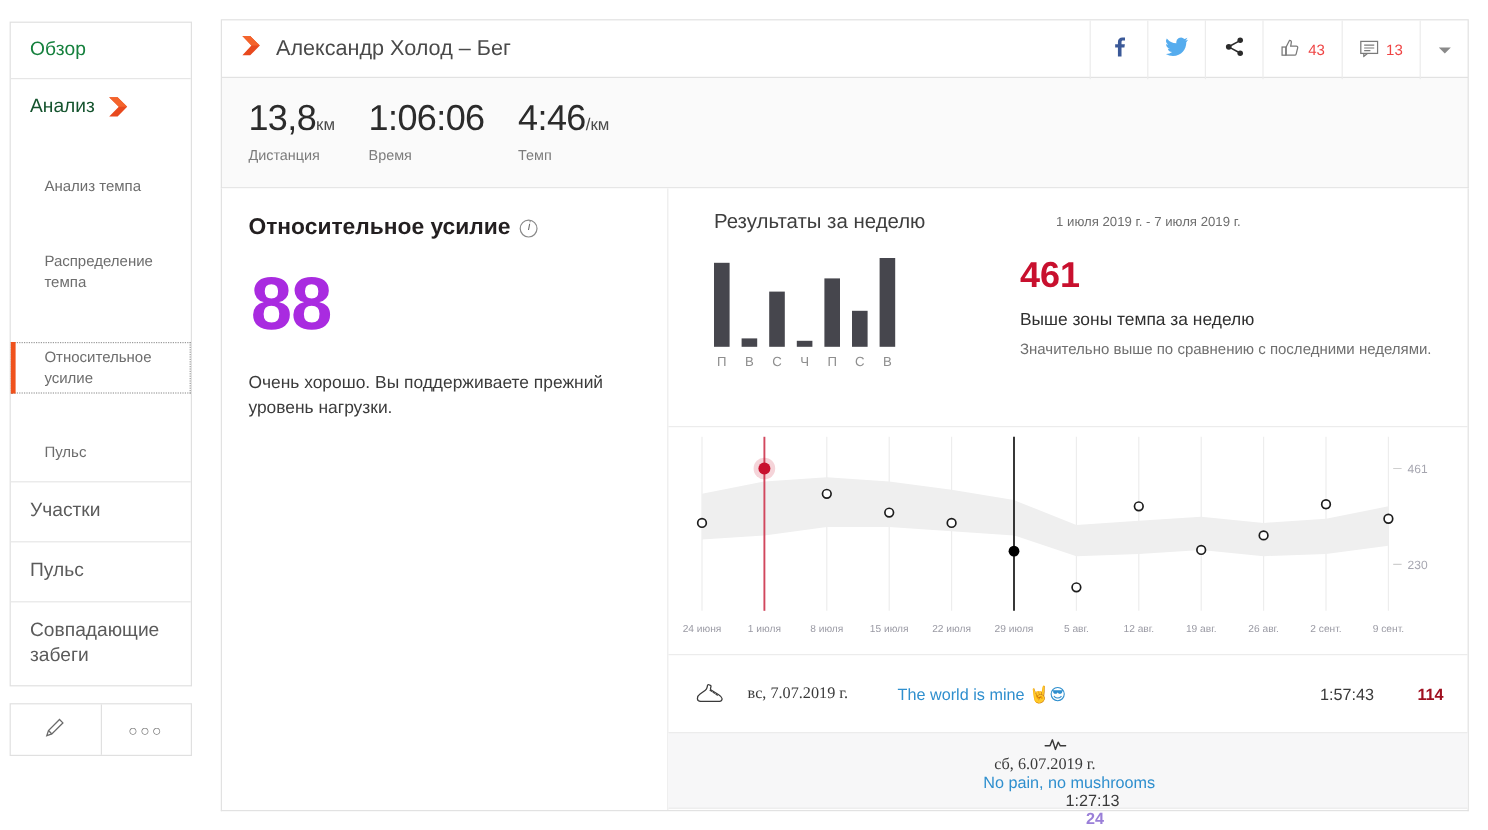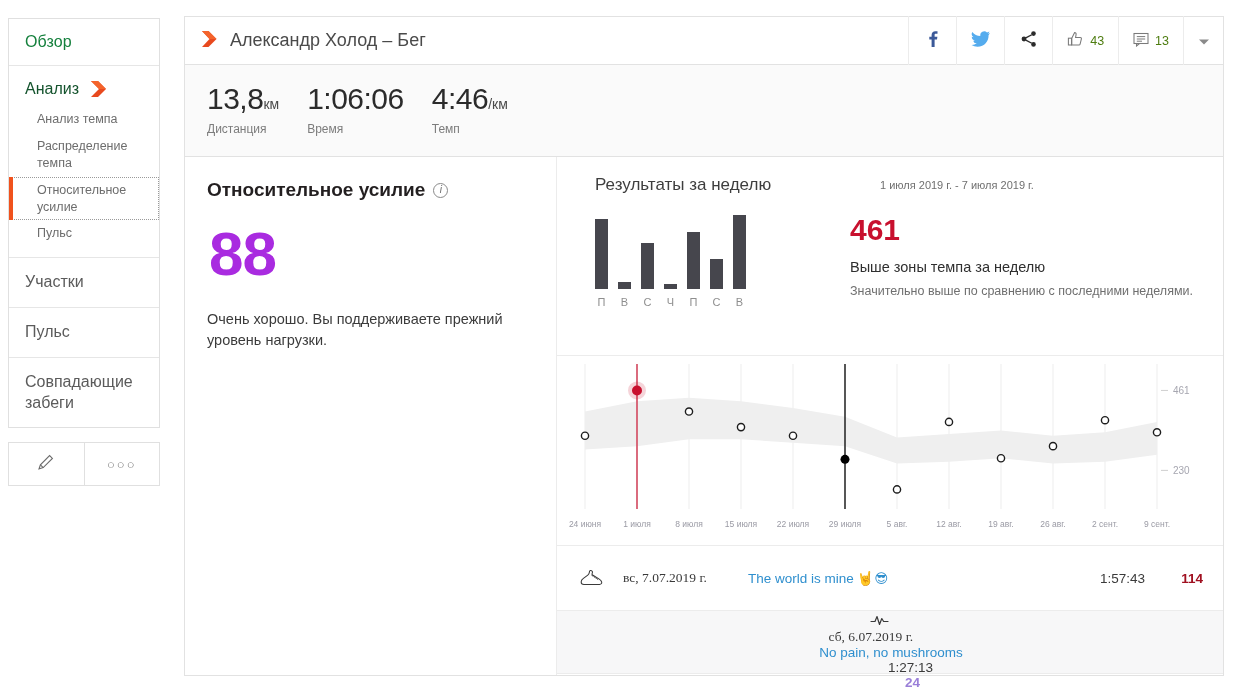--- a/index.html
+++ b/index.html
@@ -35,21 +35,21 @@
     cursor: pointer;
   }
   .chev {
     display:inline-block; width: 20px; height: 18px;
   }
   .sub-list { padding: 2px 0 10px 0; border-bottom: 1px solid #e6e6e6; }
   .sub-item {
     position: relative;
     padding: 5px 12px 5px 28px;
     font-size: 12.5px; line-height: 1.35;
-    color: #6d6d6d; cursor: pointer;
+    color: #6d6d6d; cursor: pointer; margin-top: 36px;
   }
   .sub-item.active {
     outline: 1px dotted #9a9a9a;
     outline-offset: -1px;
   }
   .sub-item.active::before {
     content:""; position:absolute; left: 0px; top: 0; bottom: 0;
     width: 4px; background: #f0521d;
   }
   .nav-sec {
@@ -69,33 +69,33 @@
     cursor: pointer; color:#6b6b6b;
   }
   .tool-btn + .tool-btn { border-left: 1px solid #e0e0e0; }
   .dots { letter-spacing: 2px; font-size: 13px; color:#777; }
 
   
   .main { position: absolute; left: 184px; top: 16px; width: 1040px; }
 
   .titlebar {
     border: 1px solid #e2e2e2; background: #fff;
-    height: 49px; display: flex; align-items: center;
+    height: 49px; display: flex; 
   }
   .title-left { display:flex; align-items:center; gap: 11px; padding-left: 16px; flex:1; }
   .title-text { font-size: 18px; color: #4a4a4a; font-weight: 400; }
   .social { display:flex; align-items:center; height: 49px; }
   .social-btn {
     width: 48px; height: 49px; display:flex; align-items:center; justify-content:center;
     cursor: pointer;
   }
   .social-sep { border-left: 1px solid #ececec; }
   .count-btn {
     display:flex; align-items:center; gap:6px; padding: 0 14px; height: 49px;
-    border-left: 1px solid #ececec; cursor:pointer; color:#4d7c0f; font-size: 12.5px;
+    border-left: 1px solid #ececec; cursor:pointer; color:#ef4444; font-size: 12.5px;
   }
   .caret-btn {
     width: 40px; height: 49px; border-left: 1px solid #ececec;
     display:flex; align-items:center; justify-content:center; cursor:pointer;
   }
 
   .statsbar {
     border: 1px solid #e2e2e2; border-top: none;
     background: #fafafa;
     height: 92px; display: flex; align-items: flex-start;

